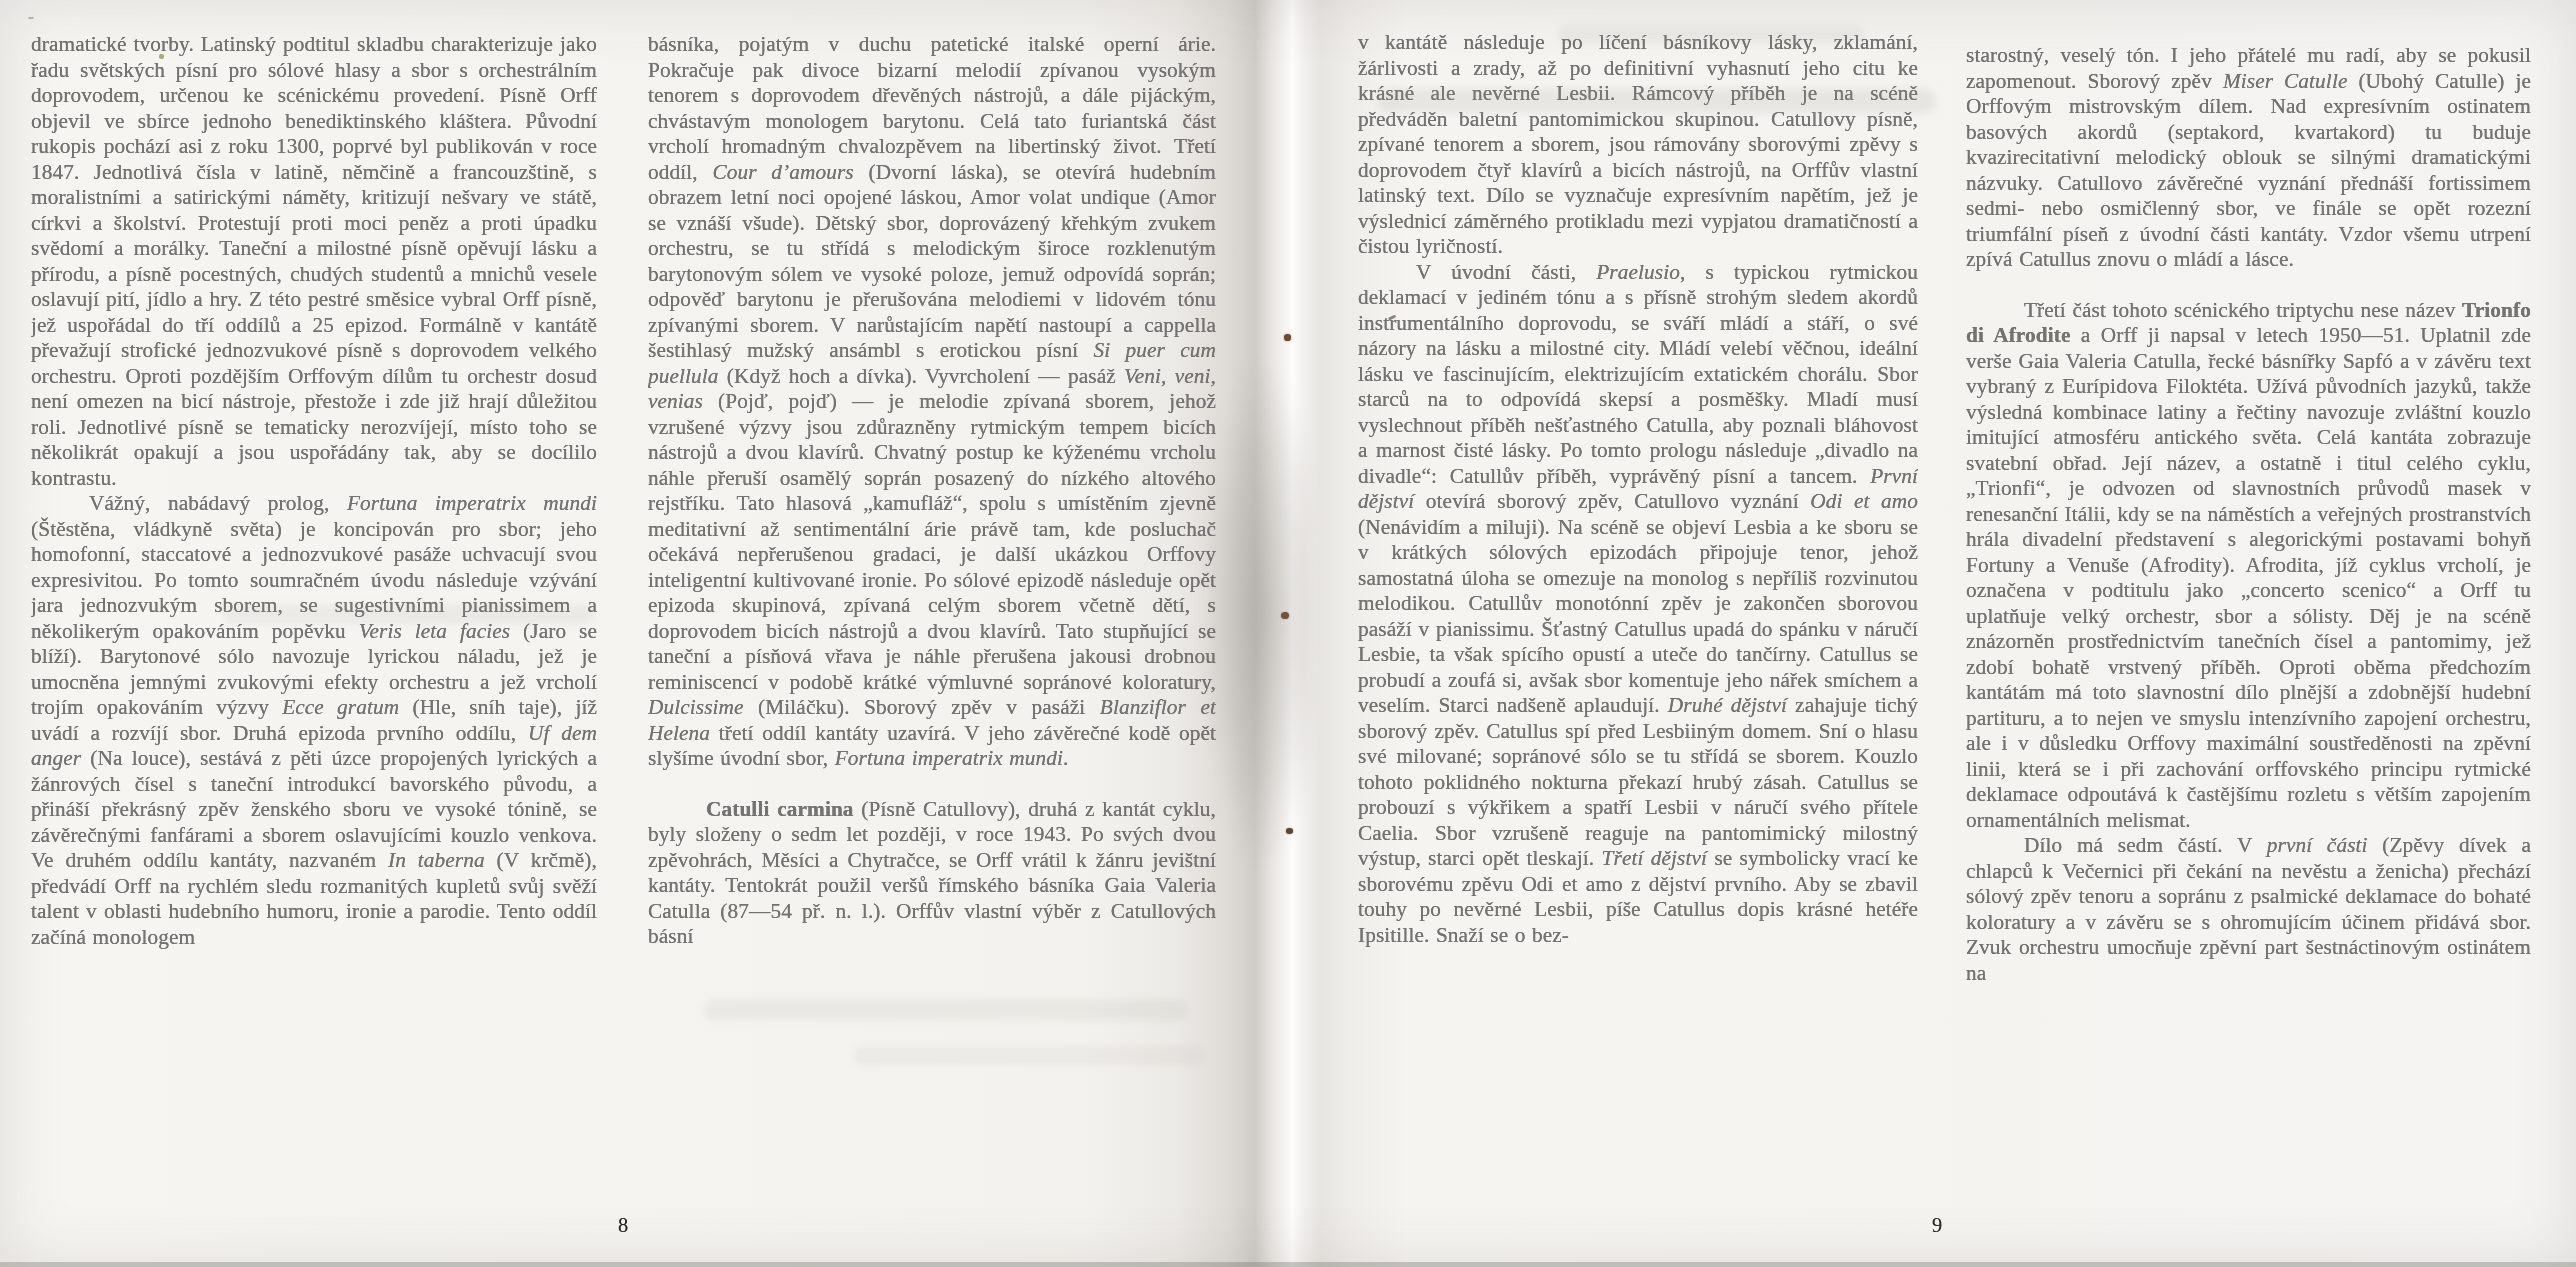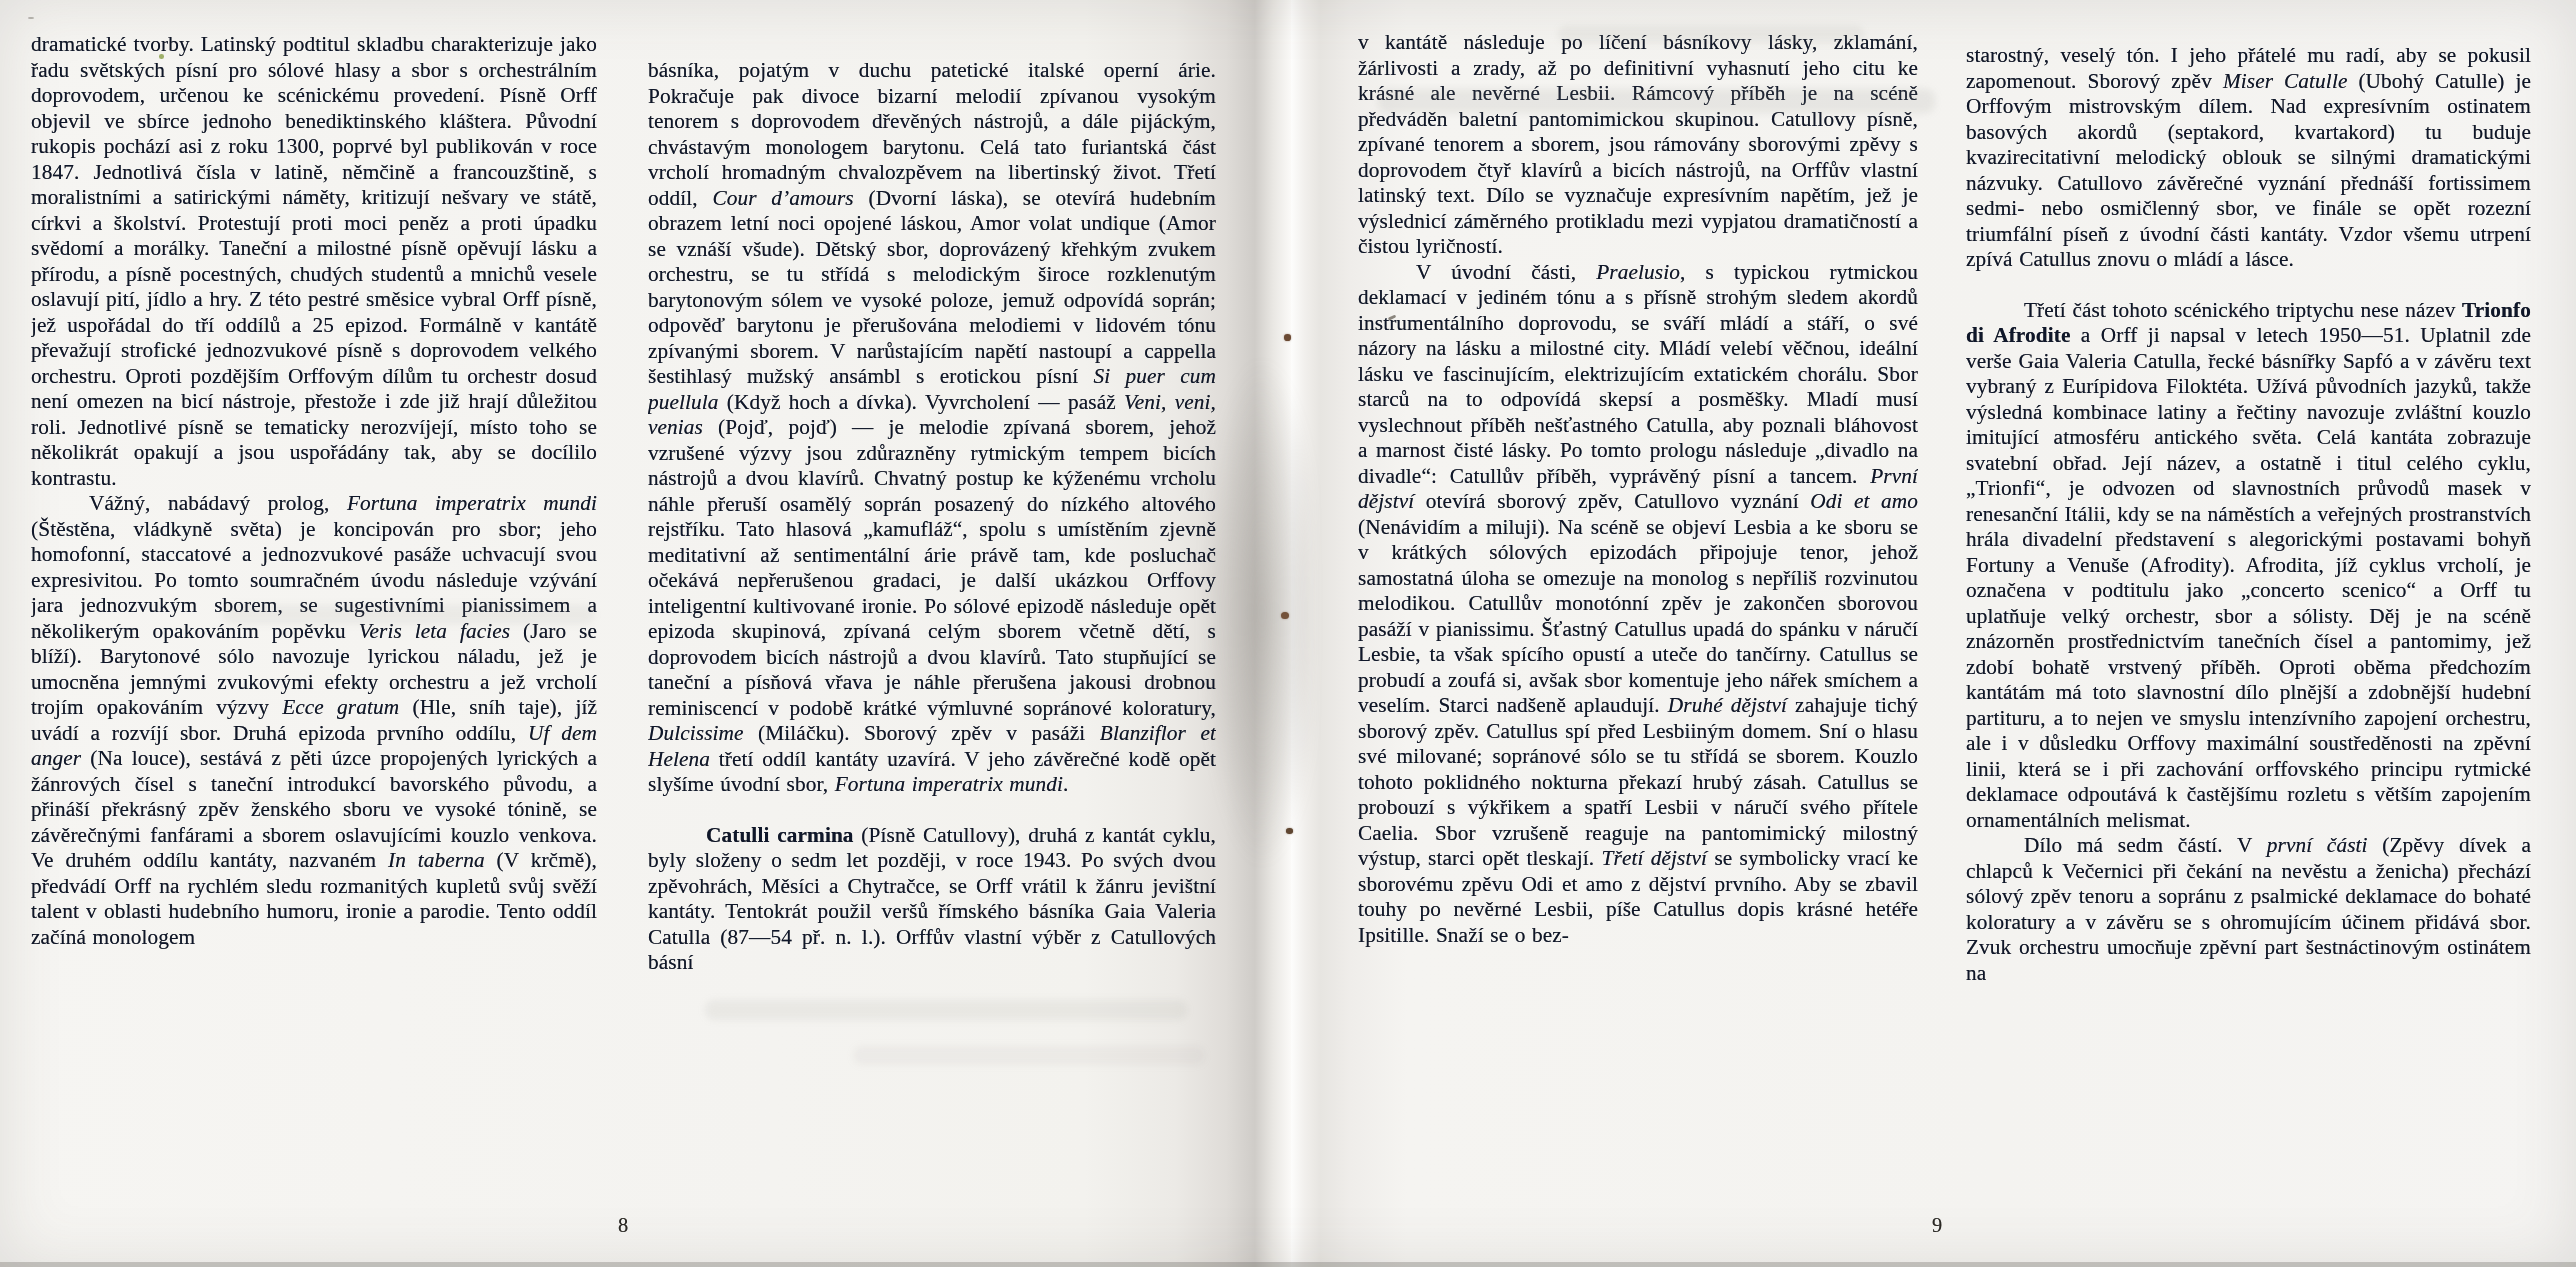--- a/index.html
+++ b/index.html
@@ -38,29 +38,29 @@
   }
   .edge-bottom {
     position: absolute; left: 0; bottom: 0; width: 100%; height: 4.6px;
     background: rgba(118,114,108,0.35); pointer-events: none;
   }
   .column {
     position: absolute;
     text-align: justify;
     font-size: 21.3px;
     line-height: 25.5px;
-    color: #0f172a;
+    color: #737373;
     letter-spacing: 0.1px;
     word-spacing: 1.1px;
     overflow: hidden;
     hyphens: auto;
     text-shadow: 0 0 0.5px rgba(38,36,32,0.65);
   }
   #col-0-0 { left: 31px;   top: 32px; width: 566px; height: 1184px; }
-  #col-0-1 { left: 648px;  top: 32px; width: 568px; height: 1184px; margin-top: 26px; }
+  #col-0-1 { left: 648px;  top: 32px; width: 568px; height: 1184px; }
   #col-1-0 { left: 1358px; top: 30px; width: 560px; height: 1174px; }
   #col-1-1 { left: 1966px; top: 43px; width: 565px; height: 1174px; }
   .para { margin: 0; }
   .para.indent { text-indent: 58px; }
   .para.space-before { margin-top: 25px; }
   .run-normal { font-style: normal; font-weight: normal; }
   .run-italic { font-style: italic; }
   .run-bold   { font-weight: bold; }
   .page-number {
     position: absolute; top: 1214px; width: 26px;

